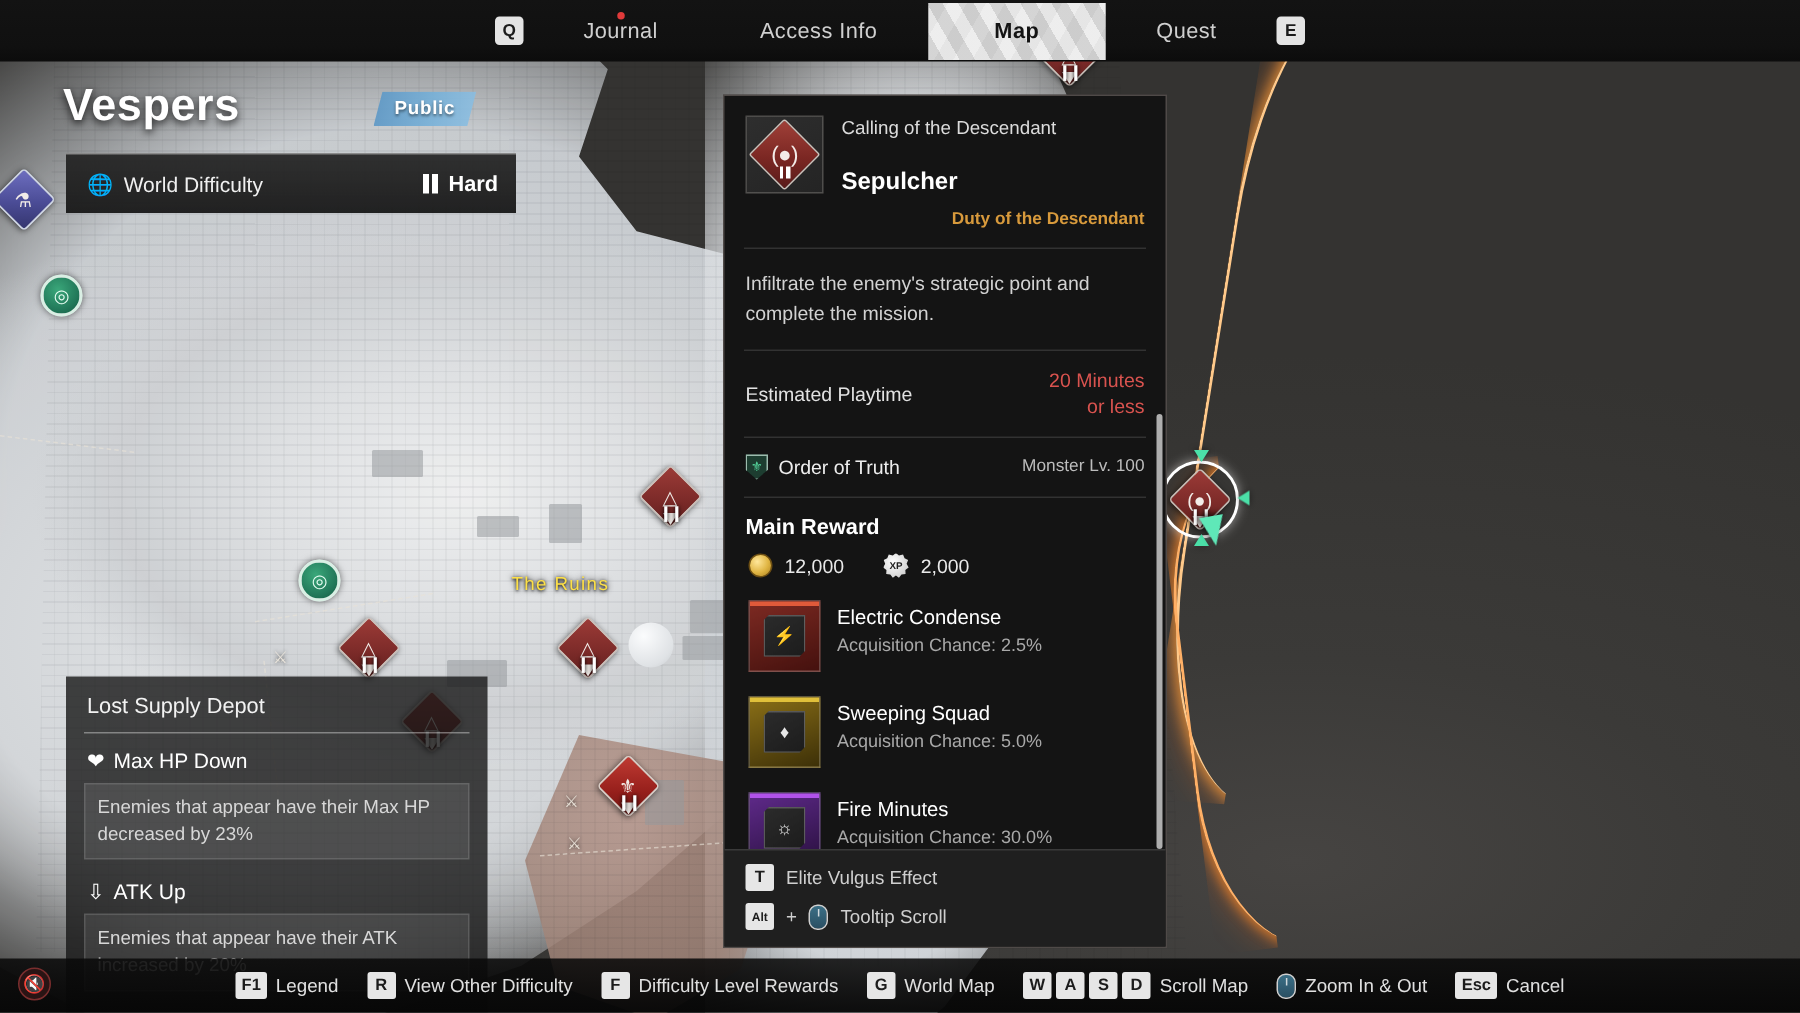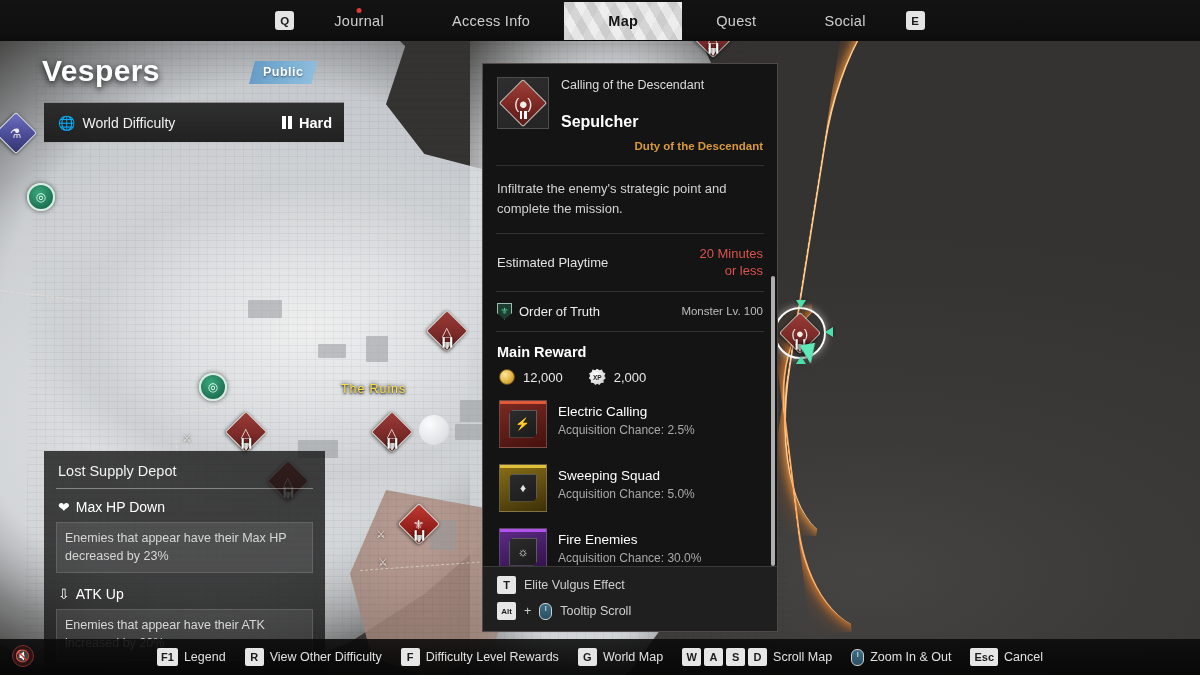--- a/index.html
+++ b/index.html
@@ -479,23 +479,20 @@
       </div>
       <div class="tab">
         <span>Access Info</span>
       </div>
       <div class="tab active">
         <span>Map</span>
       </div>
       <div class="tab">
         <span>Quest</span>
       </div>
-      <div class="tab">
-        <span>Social</span>
-      </div>
       <span class="key-pill topbar-key-right">E</span>
     </div>
   </div>
 
   <div class="region-name">Vespers</div>
   <div class="public-badge">Public</div>
 
   <div class="difficulty-bar">
     <span class="label">
       <span>🌐</span>
@@ -582,21 +579,21 @@
           <span>2,000</span>
         </span>
       </div>
 
       <div class="reward-item">
         <div class="r-icon" style="background:linear-gradient(160deg,#7d2a22,#45110e);">
           <div class="topline" style="background:#e05a3a;"></div>
           <div class="chip">⚡</div>
         </div>
         <div class="r-texts">
-          <div class="r-name">Electric Calling</div>
+          <div class="r-name">Electric Condense</div>
           <div class="r-chance">Acquisition Chance: 2.5%</div>
         </div>
       </div>
 
       <div class="reward-item">
         <div class="r-icon" style="background:linear-gradient(160deg,#8a6f17,#3d3008);">
           <div class="topline" style="background:#e0c03a;"></div>
           <div class="chip">♦</div>
         </div>
         <div class="r-texts">
@@ -604,21 +601,21 @@
           <div class="r-chance">Acquisition Chance: 5.0%</div>
         </div>
       </div>
 
       <div class="reward-item">
         <div class="r-icon" style="background:linear-gradient(160deg,#5f2a8a,#2a1040);">
           <div class="topline" style="background:#b152ea;"></div>
           <div class="chip">☼</div>
         </div>
         <div class="r-texts">
-          <div class="r-name">Fire Enemies</div>
+          <div class="r-name">Fire Minutes</div>
           <div class="r-chance">Acquisition Chance: 30.0%</div>
         </div>
       </div>
 
       <div class="qp-scrollbar"></div>
     </div>
 
     <div class="qp-footer">
       <div class="qp-foot-row">
         <span class="keycap">T</span>

